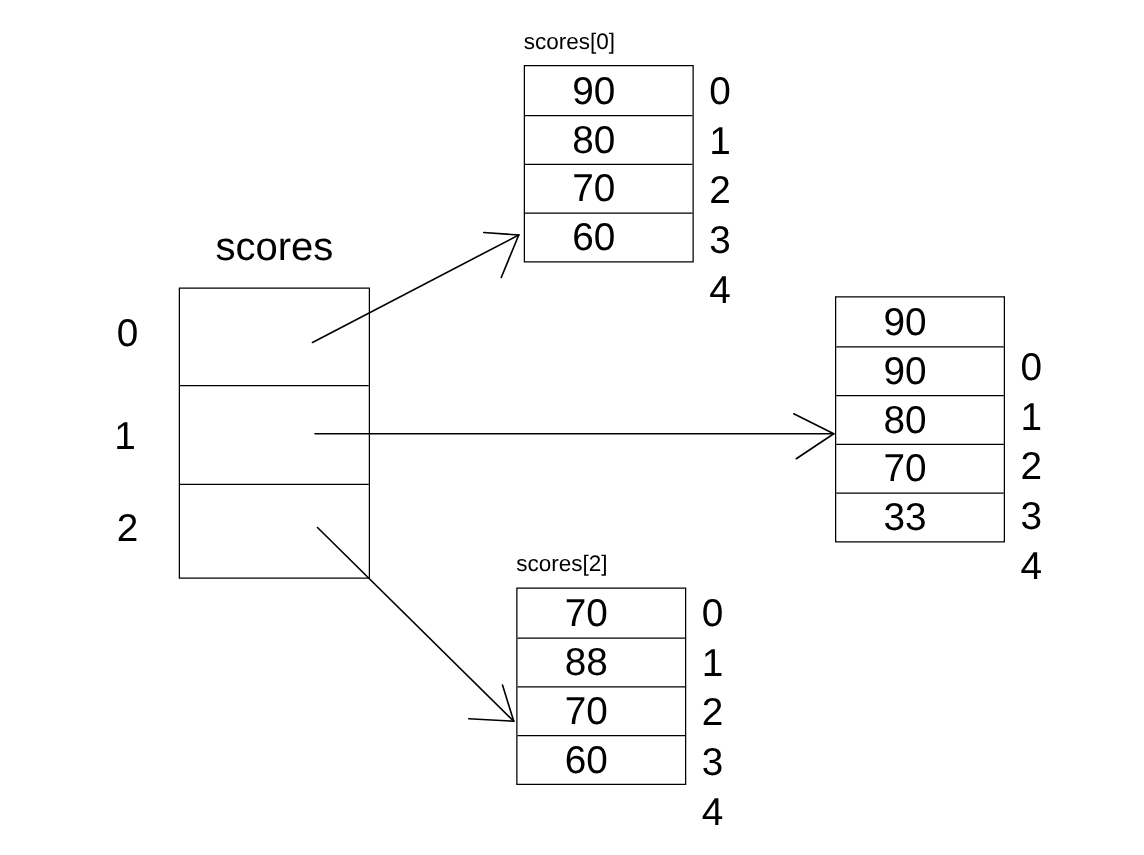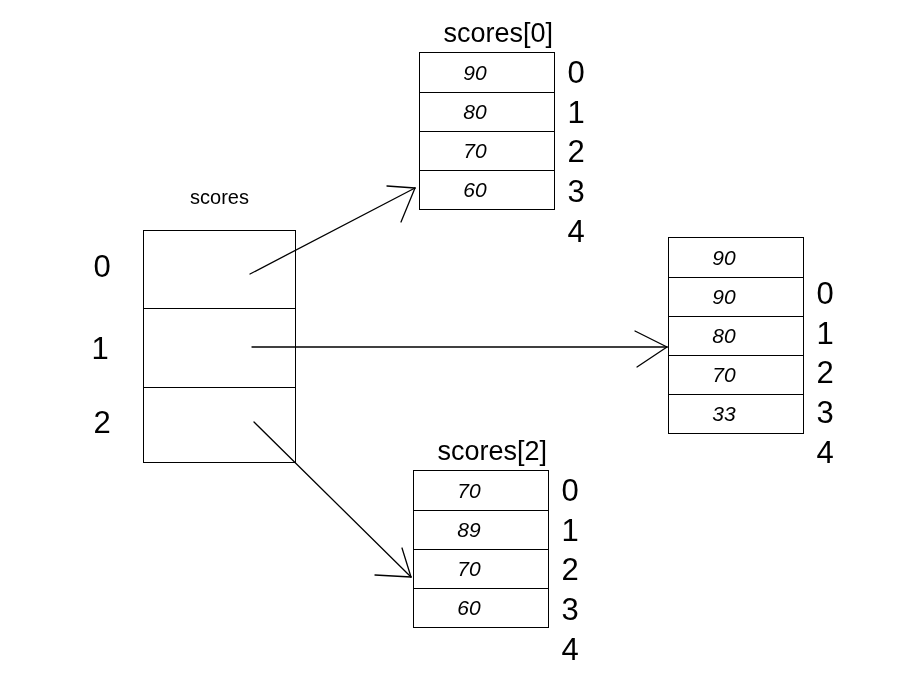--- a/index.html
+++ b/index.html
@@ -16,21 +16,21 @@
     width: 915px;
     height: 684px;
     background: #ffffff;
     overflow: hidden;
   }
   .abs { position: absolute; }
 
   
   .outer-title {
     left: 143px; top: 180px; width: 153px; height: 34px;
-    text-align: center; font-size: 20px; line-height: 34px;
+    text-align: center; font-size: 32px; line-height: 34px;
   }
   .outer-box {
     left: 143px; top: 230px; width: 153px; height: 233px;
     border: 1.5px solid #000000;
     box-sizing: border-box;
     display: flex; flex-direction: column;
   }
   .outer-row { box-sizing: border-box; }
   .outer-row + .outer-row { border-top: 1.5px solid #000000; }
   .outer-row.r0 { height: 78px; }
@@ -39,35 +39,34 @@
   .outer-idx {
     width: 32px; height: 38px;
     display: flex; align-items: center; justify-content: center;
     font-size: 31px;
   }
 
   
   .agroup { position: absolute; width: 134px; }
   .atitle {
     height: 36px; line-height: 34px;
-    text-align: right; font-size: 27px; white-space: nowrap;
+    text-align: left; font-size: 18px; white-space: nowrap;
   }
   .atable {
     width: 134px;
     border: 1.5px solid #000000;
     box-sizing: content-box;
     background: #ffffff;
   }
   .arow {
     height: 39px;
     display: flex; align-items: center; justify-content: center;
     padding-right: 24px;
     box-sizing: border-box;
-    font-size: 21px;
-    font-style: italic;
+    font-size: 31px;
   }
   .arow + .arow { border-top: 1.5px solid #000000; }
   .aidxcol {
     position: absolute; left: 140px; top: 37.5px; width: 34px;
   }
   .aidxrow {
     height: 39.6px;
     display: flex; align-items: center; justify-content: center;
     font-size: 31px;
   }
@@ -133,21 +132,21 @@
       <div class="aidxrow">2</div>
       <div class="aidxrow">3</div>
       <div class="aidxrow">4</div>
     </div>
   </div>
 
   <div class="agroup" style="left:413px; top:434px;">
     <div class="atitle">scores[2]</div>
     <div class="atable">
       <div class="arow">70</div>
-      <div class="arow">89</div>
+      <div class="arow">88</div>
       <div class="arow">70</div>
       <div class="arow">60</div>
     </div>
     <div class="aidxcol">
       <div class="aidxrow">0</div>
       <div class="aidxrow">1</div>
       <div class="aidxrow">2</div>
       <div class="aidxrow">3</div>
       <div class="aidxrow">4</div>
     </div>

